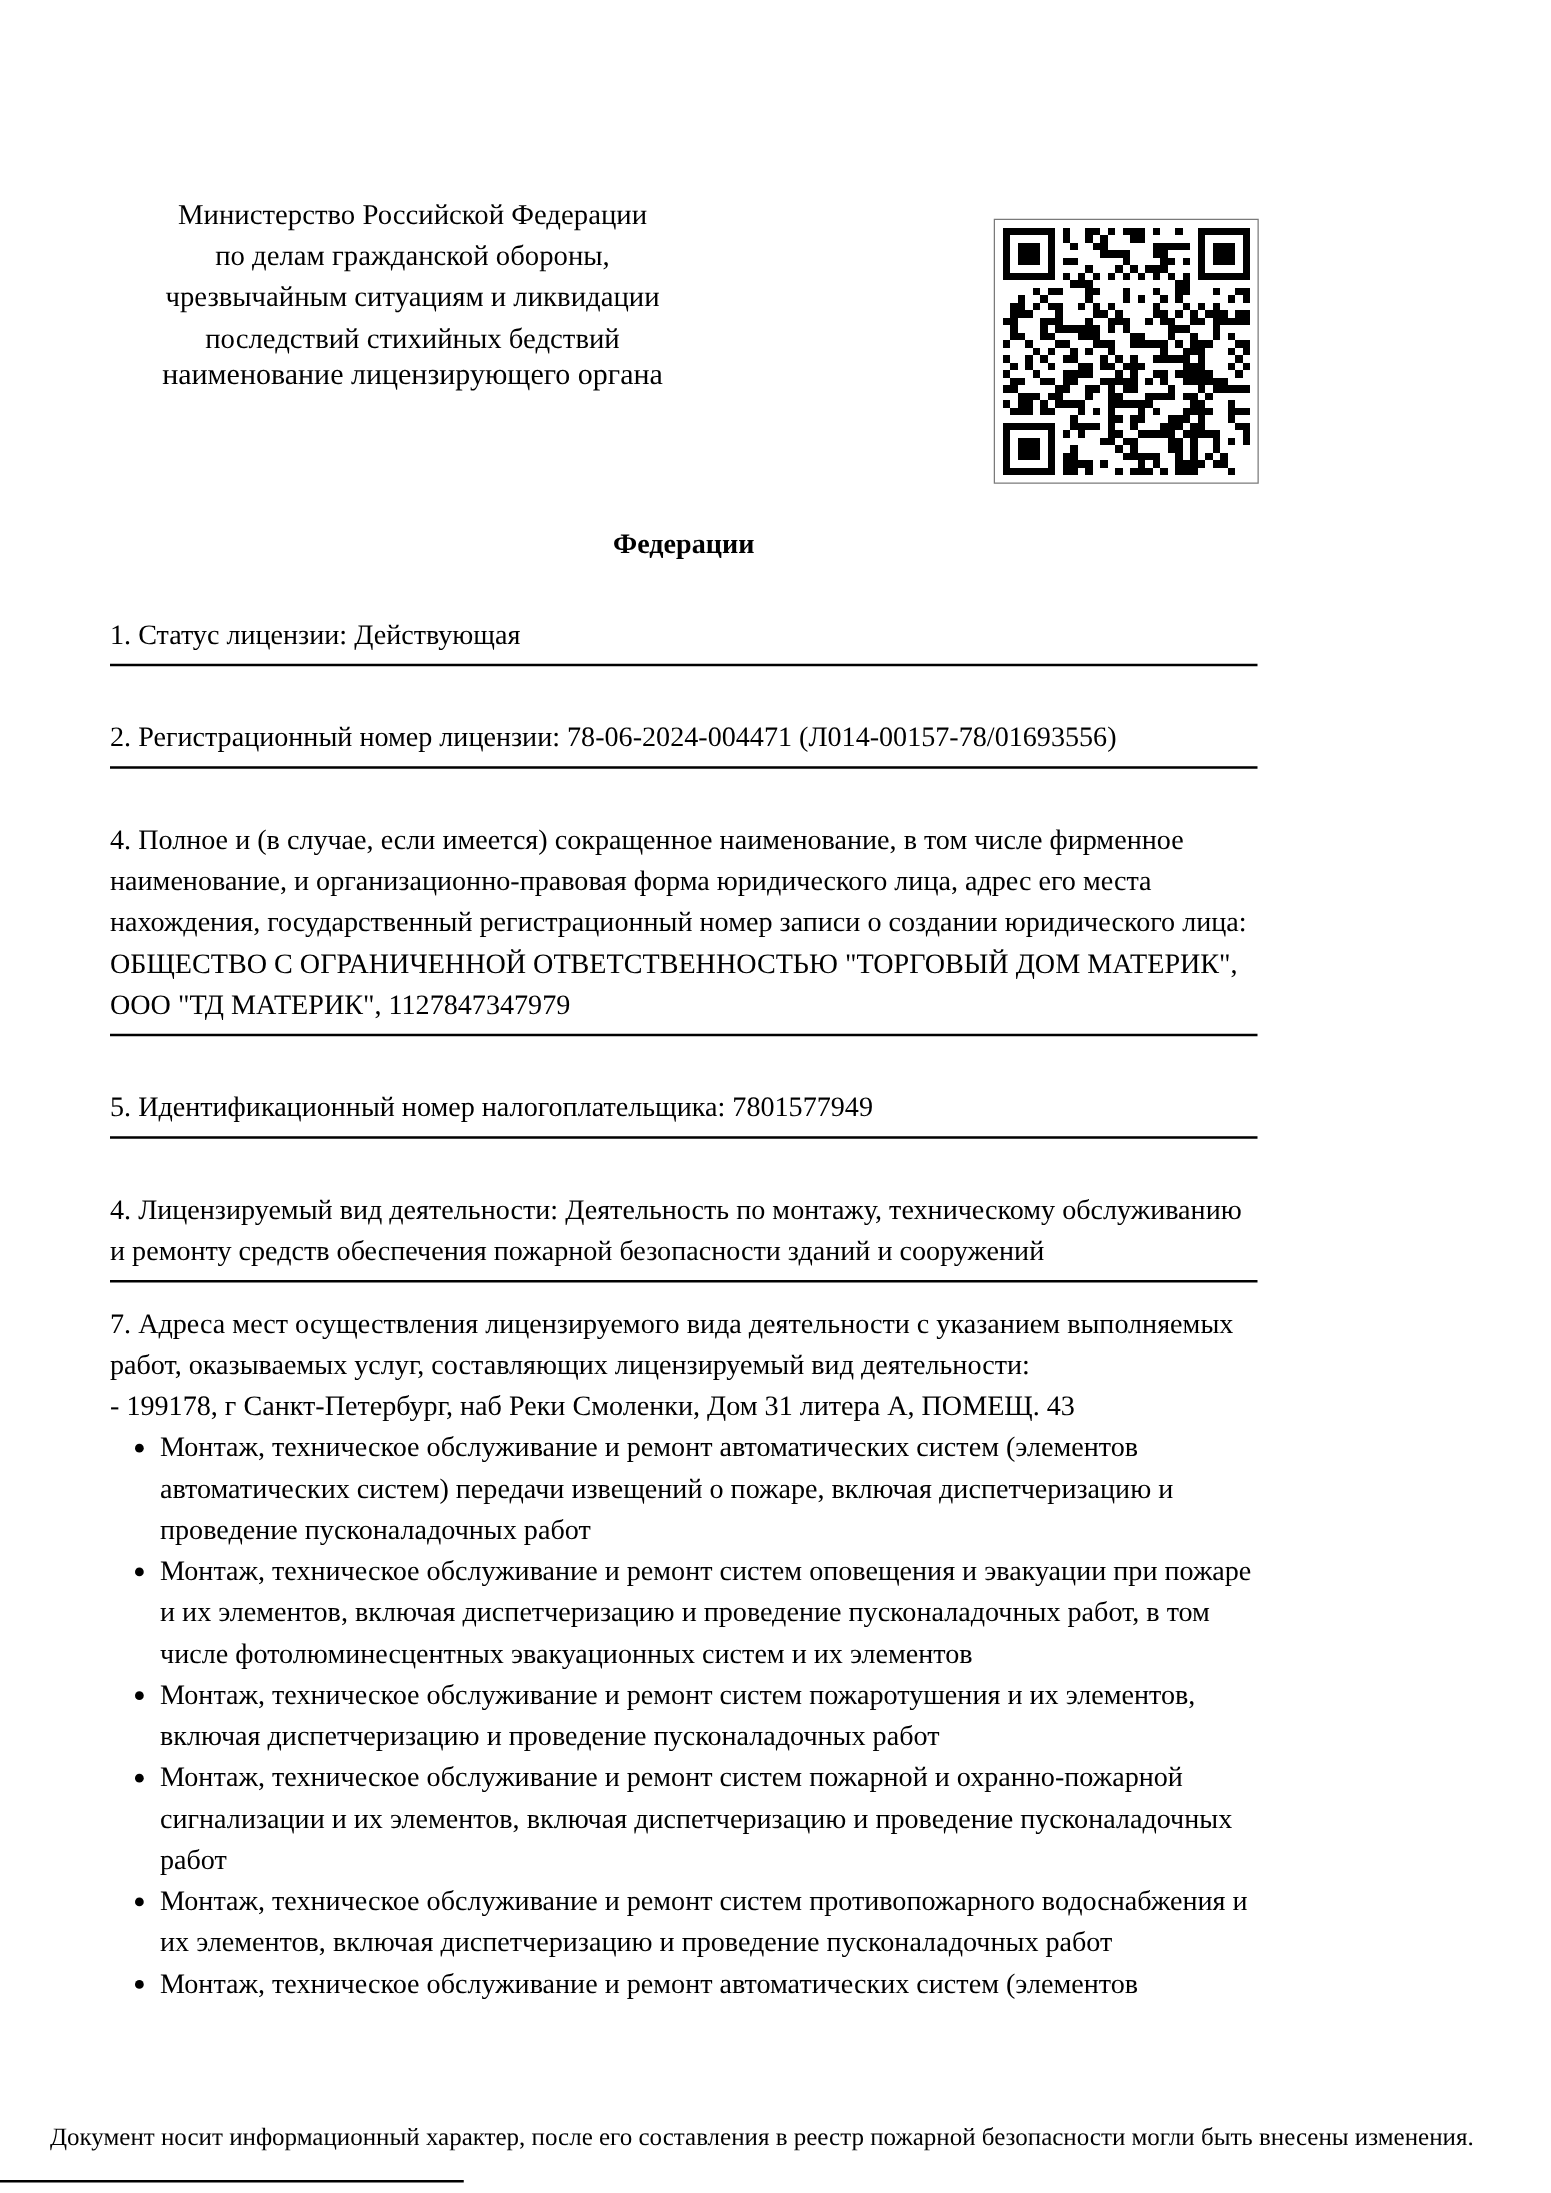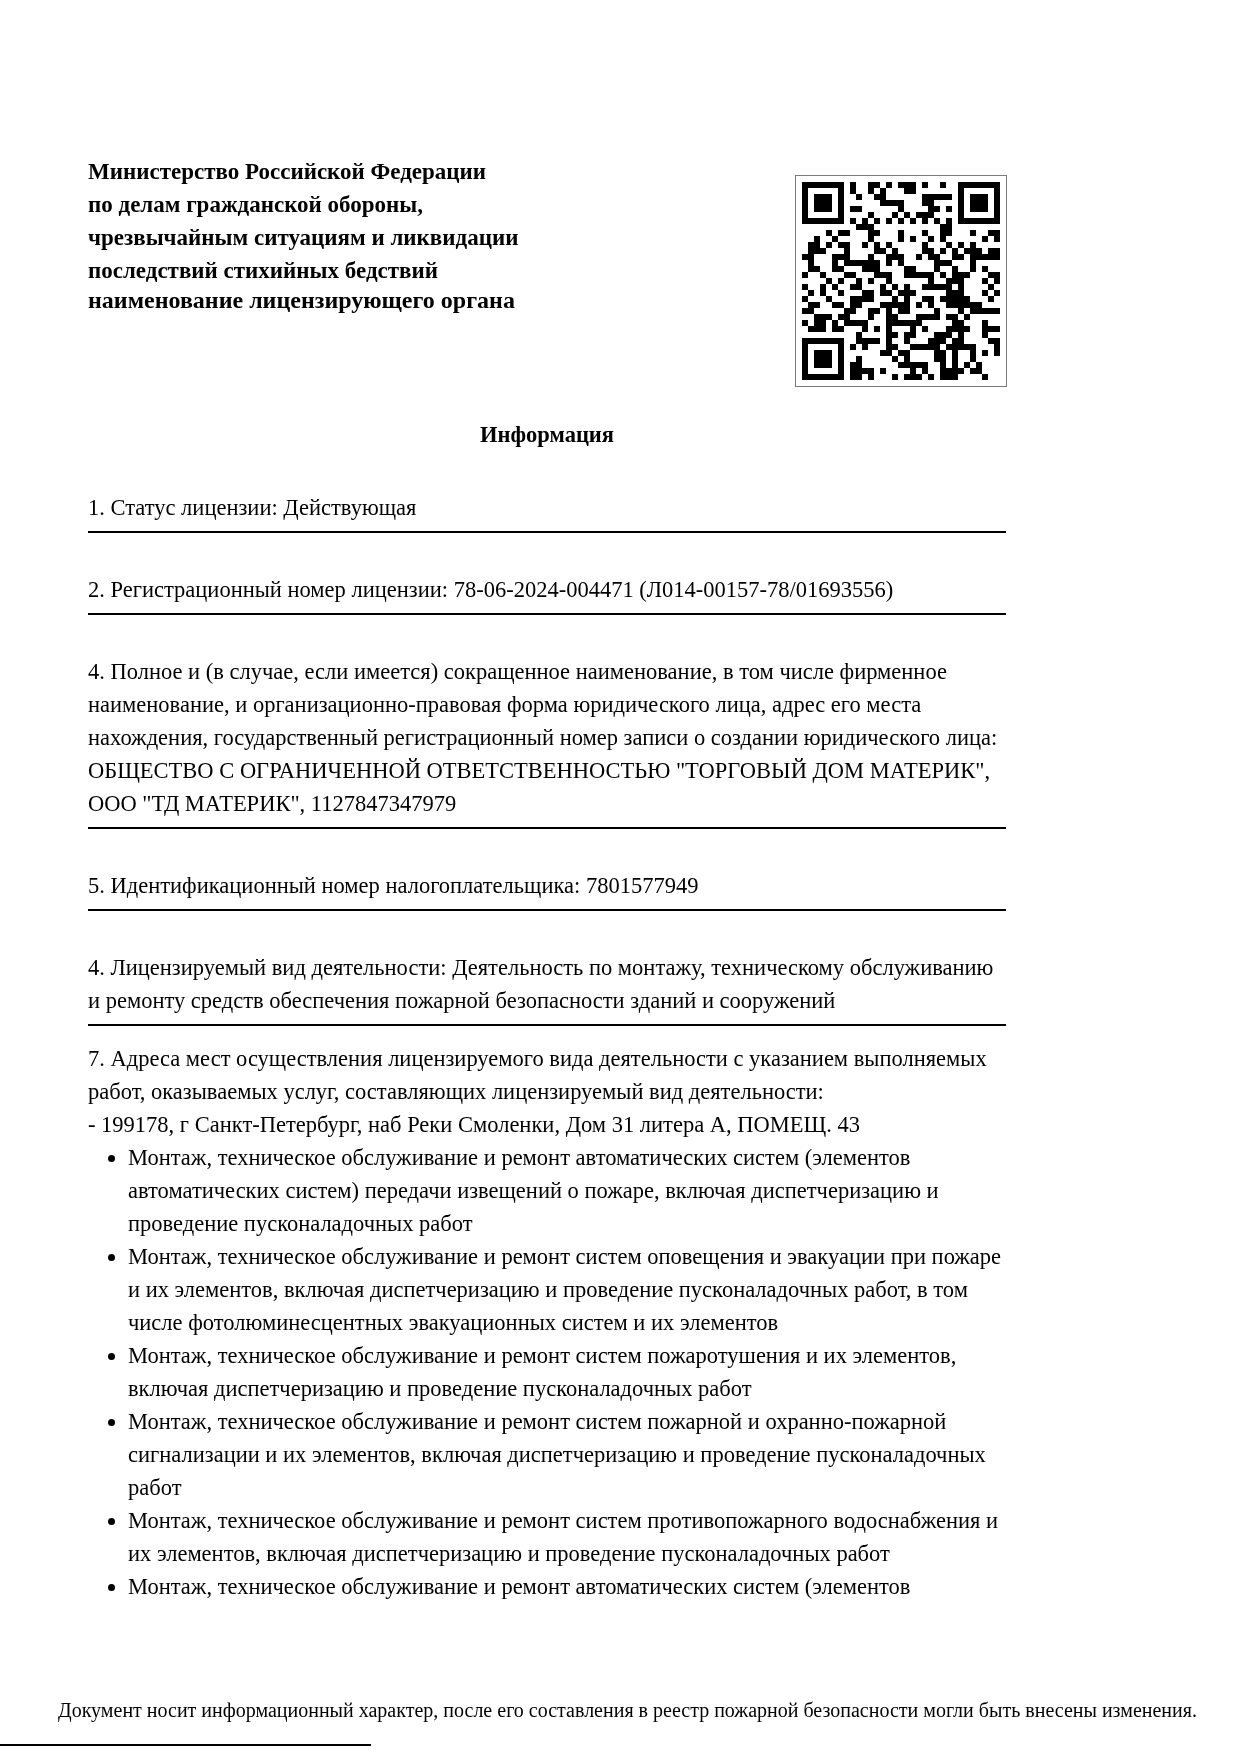--- a/index.html
+++ b/index.html
@@ -8,26 +8,26 @@
     width: 1241px;
     height: 1754px;
     margin: 0 auto;
     background: #ffffff;
     color: #000;
     font-family: "Liberation Serif", "DejaVu Serif", serif;
     overflow: hidden;
   }
   .authority-header {
     position: absolute;
-    left: 88px;
+    left: 72px;
     top: 155px;
     width: 516px;
+    text-align: center;
     font-size: 23px;
     line-height: 33px;
-    font-weight: bold;
   }
   .authority-caption {
     font-size: 24px;
     line-height: 26px;
   }
   .qr-box {
     position: absolute;
     left: 795px;
     top: 175px;
     width: 212px;
@@ -60,21 +60,20 @@
     padding-left: 40px;
     list-style-type: disc;
   }
   .footer-disclaimer {
     position: absolute;
     left: 40px;
     top: 1697px;
     width: 1175px;
     font-size: 20px;
     line-height: 26px;
-    text-align: center;
   }
   .bottom-divider {
     position: absolute;
     left: 0;
     top: 1744px;
     width: 371px;
     border-top: 2px solid #000;
   }
 </style>
 </head>
@@ -587,21 +586,21 @@
         <rect x="20" y="33" width="1" height="1" fill="#000"></rect>
         <rect x="22" y="33" width="1" height="1" fill="#000"></rect>
         <rect x="24" y="33" width="1" height="1" fill="#000"></rect>
         <rect x="25" y="33" width="1" height="1" fill="#000"></rect>
         <rect x="26" y="33" width="1" height="1" fill="#000"></rect>
         <rect x="31" y="33" width="1" height="1" fill="#000"></rect>
       </svg>
   </div>
 
   <div class="content">
-    <div class="doc-title">Информация</div>
+    <div class="doc-title">Федерации</div>
 
     <div id="fields-list">
   <div class="field">
     <span>1. Статус лицензии: Действующая</span>
   </div>
 
   <div class="field">
     <span>2. Регистрационный номер лицензии: 78-06-2024-004471 (Л014-00157-78/01693556)</span>
   </div>
 

